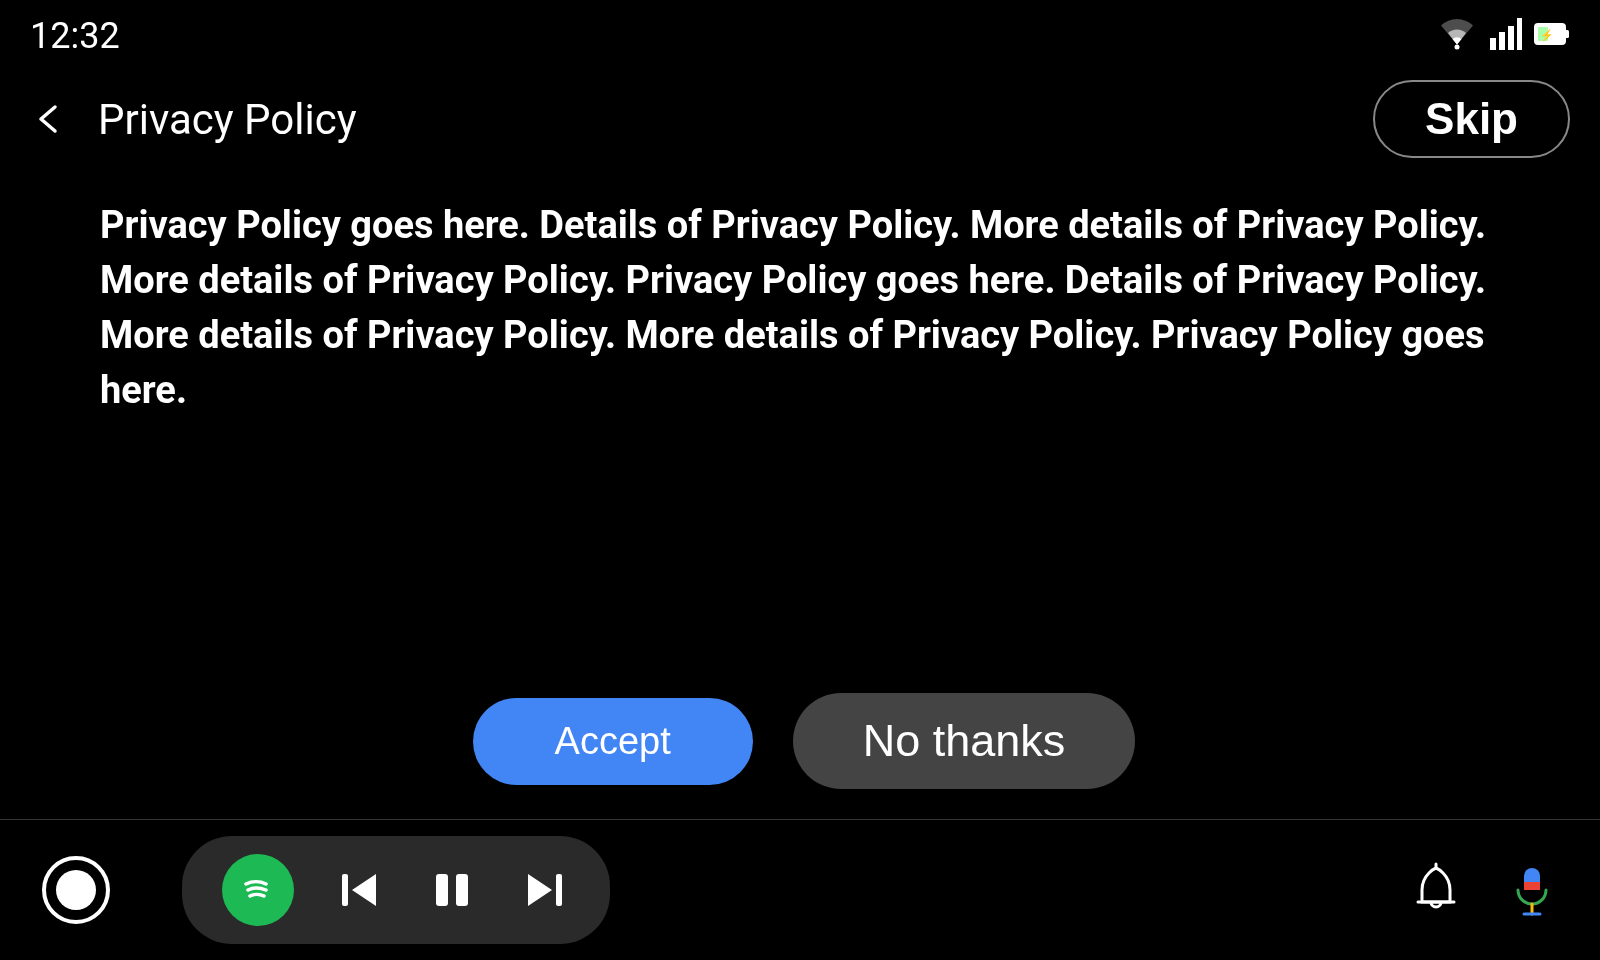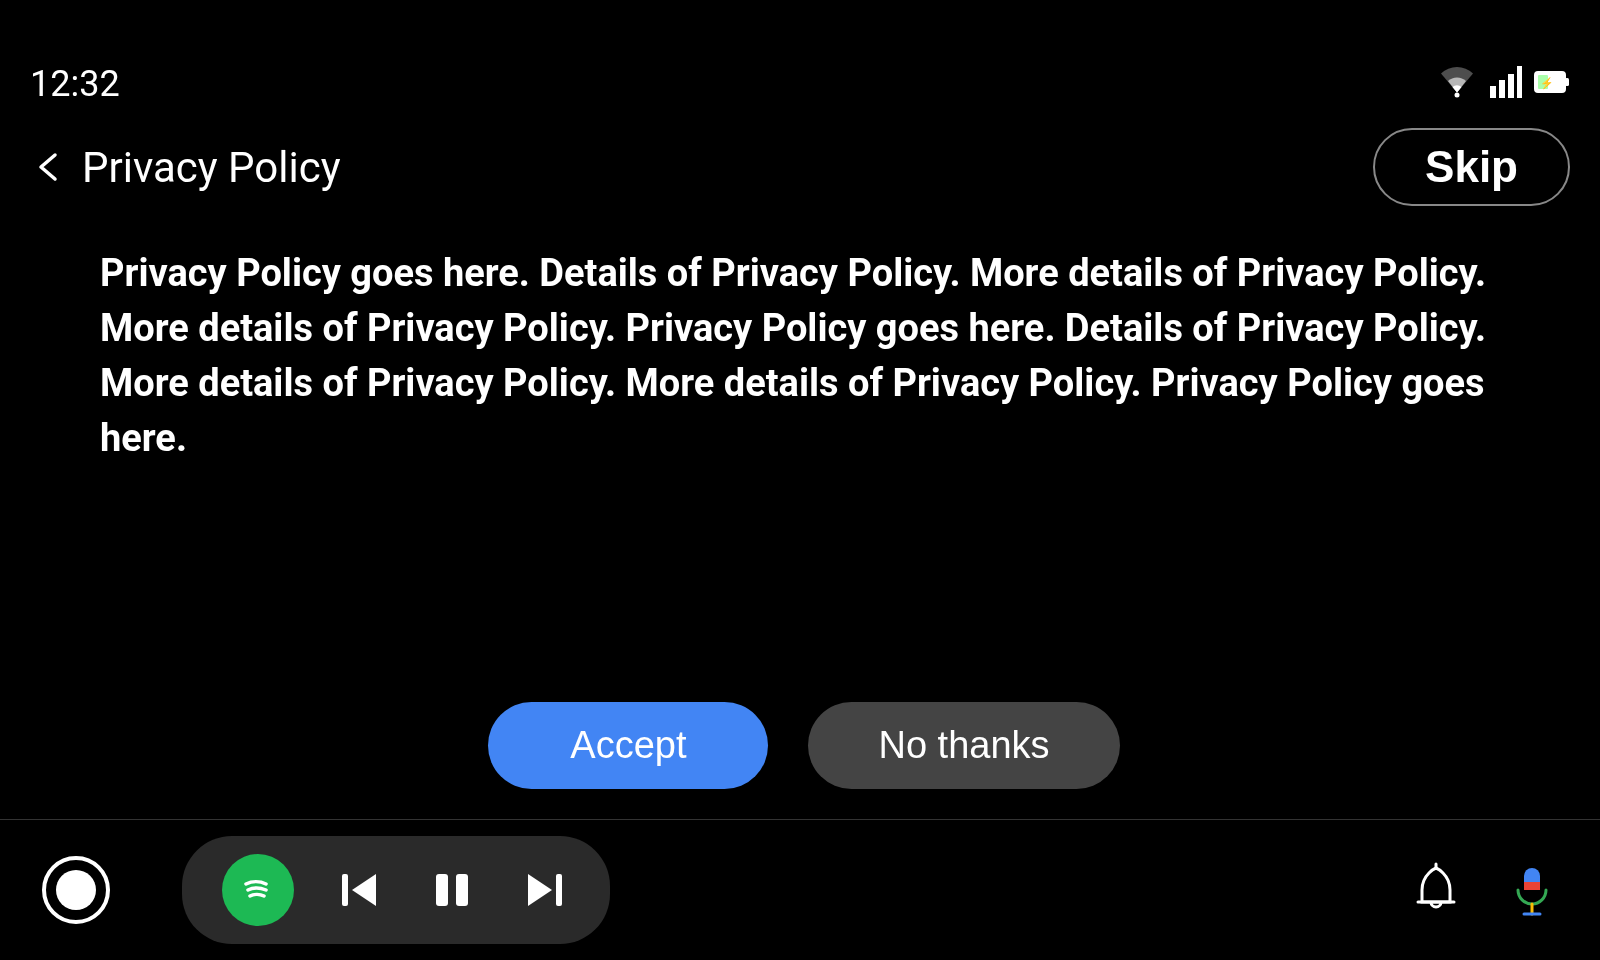--- a/index.html
+++ b/index.html
@@ -18,21 +18,20 @@
       position: relative;
     }
 
     
     .status-bar {
       display: flex;
       justify-content: space-between;
       align-items: center;
       padding: 12px 30px 10px 30px;
       height: 70px;
-      margin-top: 48px;
     }
 
     .status-time {
       font-size: 36px;
       font-weight: 400;
       color: #ffffff;
     }
 
     .status-icons {
       display: flex;
@@ -50,21 +49,21 @@
     .toolbar {
       display: flex;
       justify-content: space-between;
       align-items: center;
       padding: 10px 30px 20px 30px;
     }
 
     .toolbar-left {
       display: flex;
       align-items: center;
-      gap: 12px;
+      gap: 28px;
     }
 
     .back-button {
       background: none;
       border: none;
       cursor: pointer;
       padding: 0;
       display: flex;
       align-items: center;
     }
@@ -124,21 +123,21 @@
       cursor: pointer;
       min-width: 280px;
       text-align: center;
     }
 
     .no-thanks-button {
       background-color: #444444;
       border: none;
       border-radius: 50px;
       color: #ffffff;
-      font-size: 38px;
+      font-size: 45px;
       font-weight: 500;
       padding: 22px 70px;
       cursor: pointer;
       min-width: 280px;
       text-align: center;
     }
 
     
     .divider {
       height: 1px;

